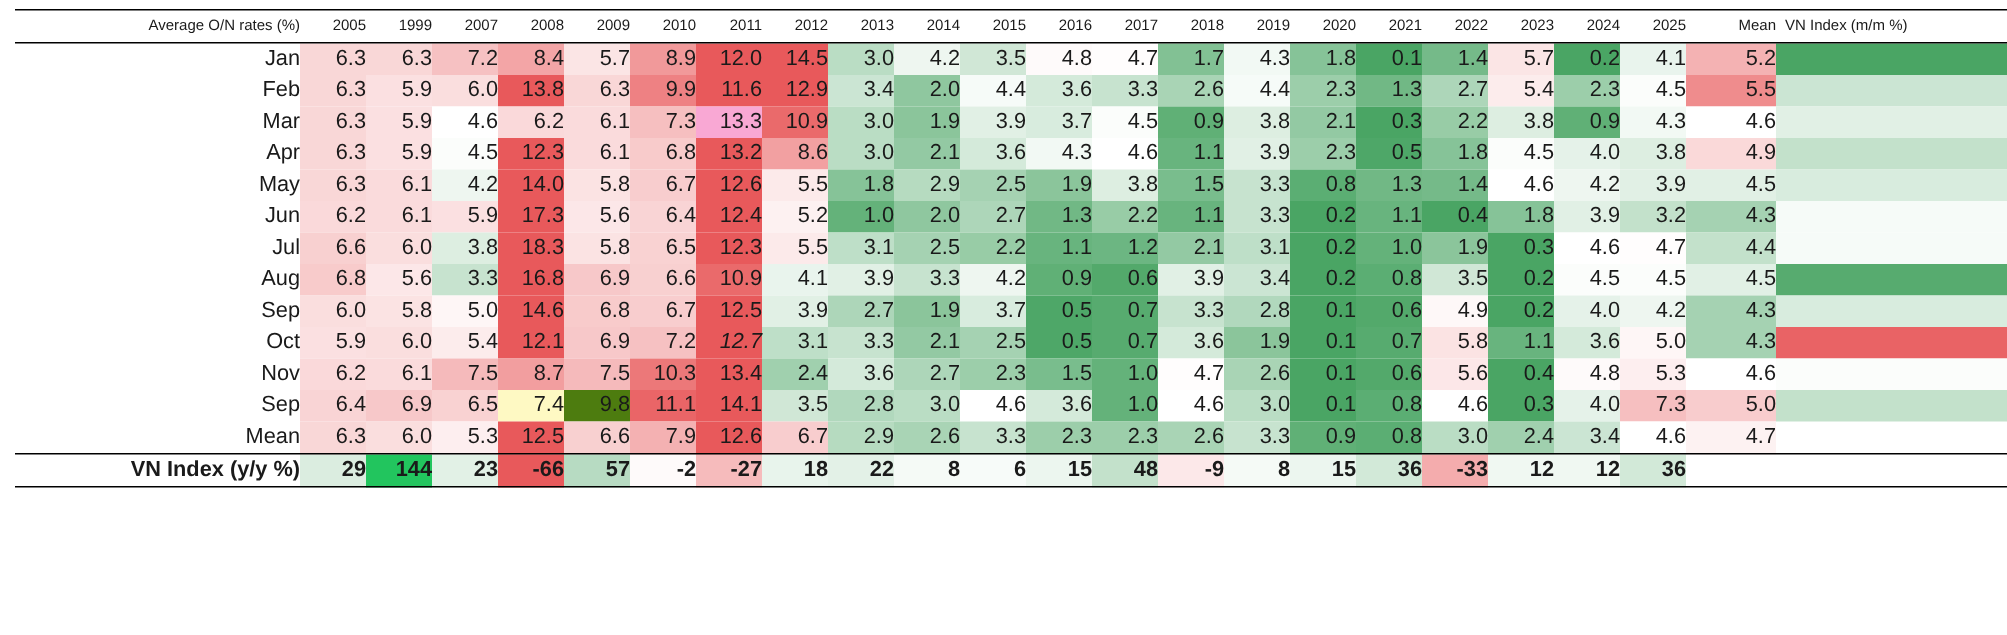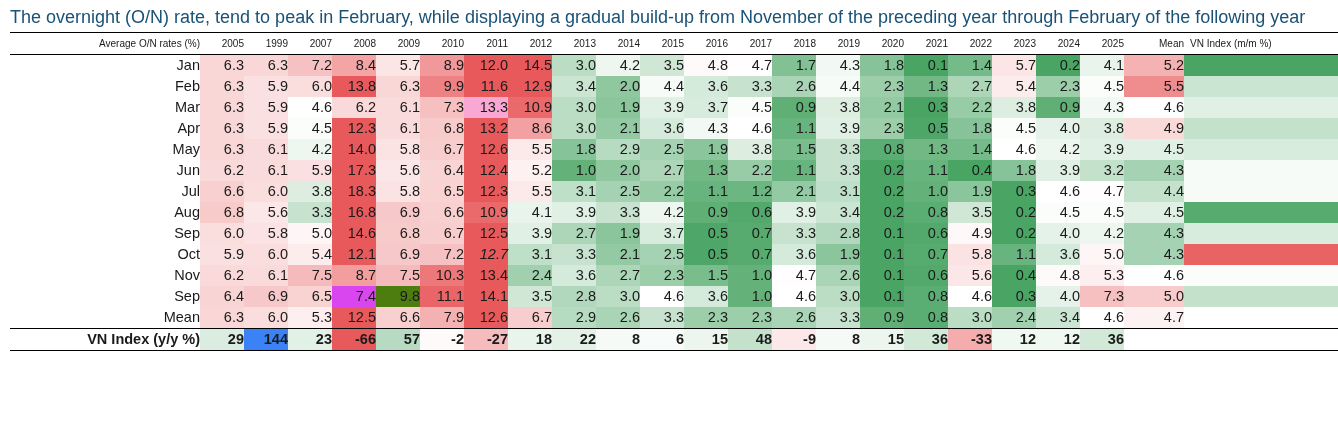--- a/index.html
+++ b/index.html
@@ -43,21 +43,20 @@
   }
   colgroup col.c-label{width:190px;}
   colgroup col.c-yr{width:44px;}
   colgroup col.c-mean{width:60px;}
   colgroup col.c-vn{width:180px;}
 </style>
 </head>
 <body>
 
 <div class="wrap">
-  <div class="fig-sub">The overnight (O/N) rate, tend to peak in February, while displaying a gradual build-up from November of the preceding year through February of the following year</div>
 
   <table class="grid">
     <colgroup id="cols">
         <col class="c-label">
         <col class="c-yr">
         <col class="c-yr">
         <col class="c-yr">
         <col class="c-yr">
         <col class="c-yr">
         <col class="c-yr">
@@ -392,21 +391,21 @@
           <td class="cell" style="background: rgb(254, 250, 250);">4.8</td>
           <td class="cell" style="background: rgb(253, 238, 239);">5.3</td>
           <td class="cell meancol" style="background: rgb(255, 255, 255);">4.6</td>
           <td class="cell vnidx" style="background: rgb(251, 253, 251);">0.1</td>
         </tr>
         <tr>
           <td class="rowhdr">Sep</td>
           <td class="cell" style="background: rgb(249, 212, 213);">6.4</td>
           <td class="cell" style="background: rgb(247, 200, 201);">6.9</td>
           <td class="cell" style="background: rgb(249, 210, 210);">6.5</td>
-          <td class="cell" style="background: #d946ef;">7.4</td>
+          <td class="cell" style="background: #fef9c3;">7.4</td>
           <td class="cell" style="background: #4d7c0f;">9.8</td>
           <td class="cell" style="background: rgb(234, 101, 103);">11.1</td>
           <td class="cell" style="background: rgb(232, 89, 91);">14.1</td>
           <td class="cell" style="background: rgb(208, 231, 214);">3.5</td>
           <td class="cell" style="background: rgb(177, 216, 189);">2.8</td>
           <td class="cell" style="background: rgb(186, 221, 196);">3.0</td>
           <td class="cell" style="background: rgb(255, 255, 255);">4.6</td>
           <td class="cell" style="background: rgb(212, 234, 218);">3.6</td>
           <td class="cell" style="background: rgb(100, 178, 122);">1.0</td>
           <td class="cell" style="background: rgb(255, 255, 255);">4.6</td>
@@ -442,21 +441,21 @@
           <td class="cell" style="background: rgb(186, 221, 196);">3.0</td>
           <td class="cell" style="background: rgb(160, 208, 174);">2.4</td>
           <td class="cell" style="background: rgb(203, 229, 211);">3.4</td>
           <td class="cell" style="background: rgb(255, 255, 255);">4.6</td>
           <td class="cell meancol" style="background: rgb(253, 242, 242);">4.7</td>
           <td class="cell vnidx"></td>
         </tr>
         <tr class="vnrow">
           <td class="rowhdr">VN Index (y/y %)</td>
           <td class="cell" style="background: rgb(219, 237, 224);">29</td>
-          <td class="cell" style="background: #3b82f6; text-align: right;">144</td>
+          <td class="cell" style="background: #22c55e; text-align: right;">144</td>
           <td class="cell" style="background: rgb(226, 241, 230);">23</td>
           <td class="cell" style="background: rgb(232, 89, 91);">-66</td>
           <td class="cell" style="background: rgb(183, 219, 194);">57</td>
           <td class="cell" style="background: rgb(254, 250, 250);">-2</td>
           <td class="cell" style="background: rgb(246, 187, 188);">-27</td>
           <td class="cell" style="background: rgb(232, 244, 236);">18</td>
           <td class="cell" style="background: rgb(227, 241, 231);">22</td>
           <td class="cell" style="background: rgb(245, 250, 246);">8</td>
           <td class="cell" style="background: rgb(247, 251, 249);">6</td>
           <td class="cell" style="background: rgb(236, 246, 239);">15</td>

